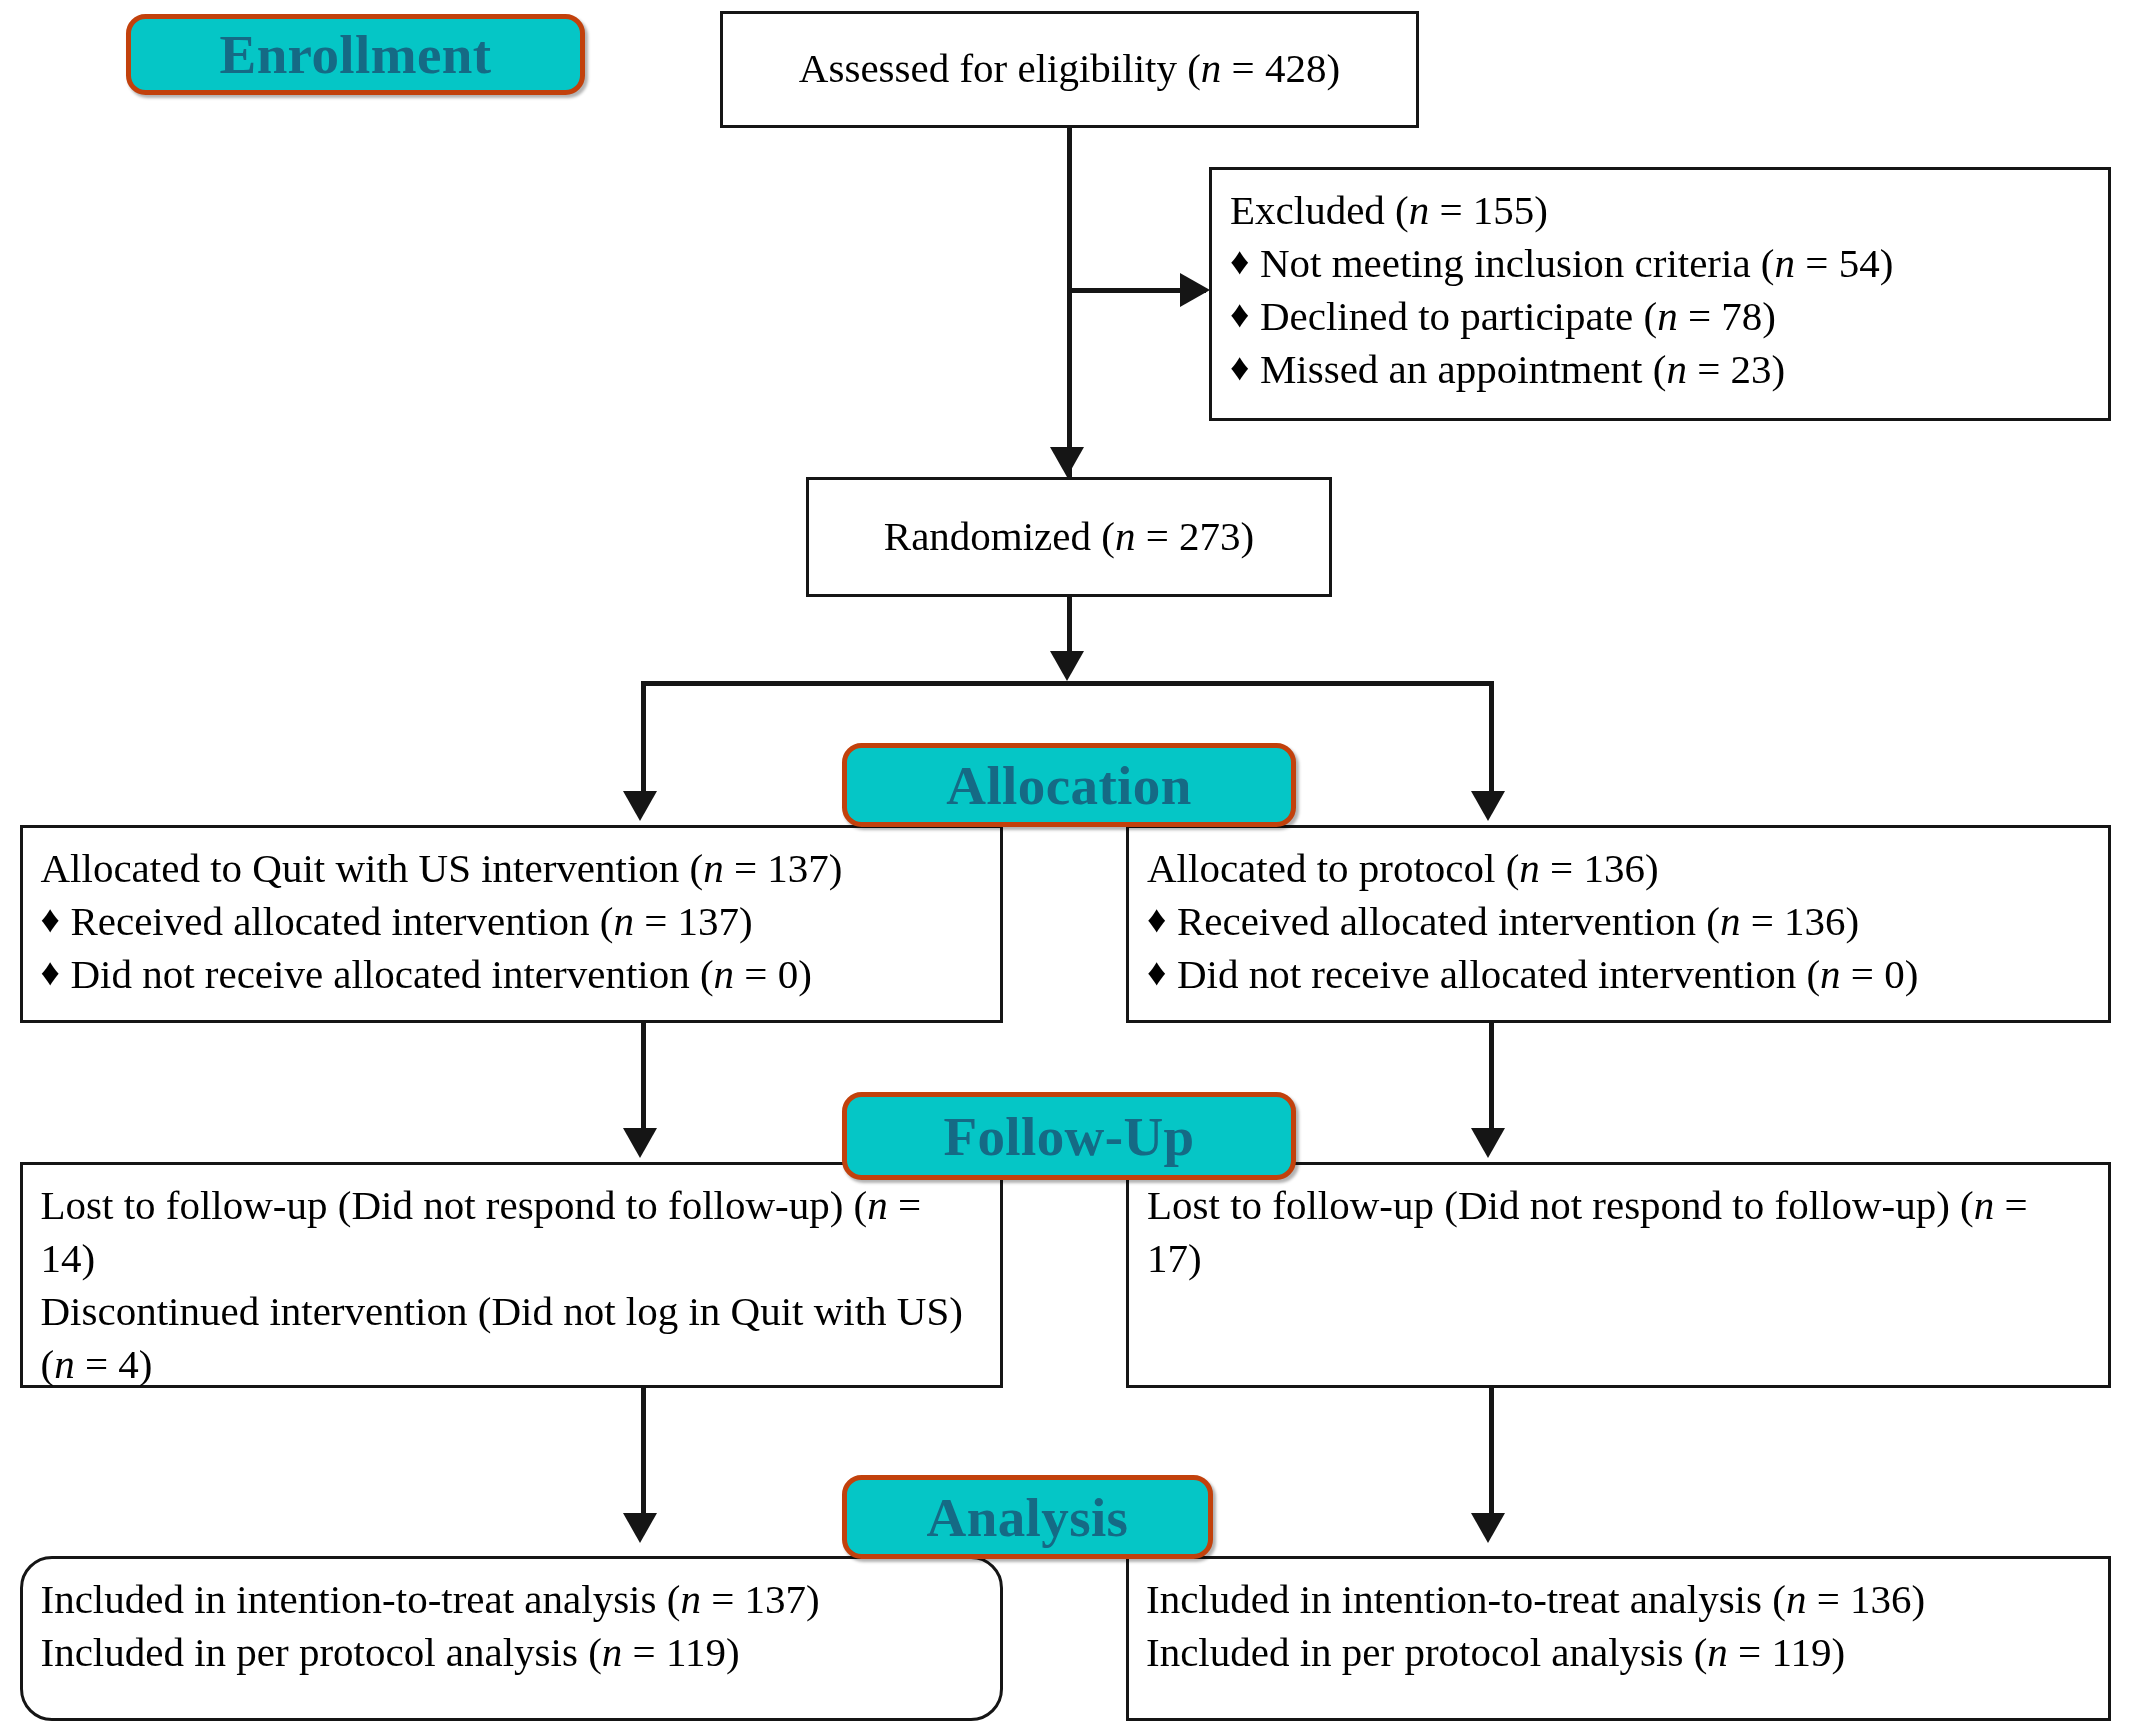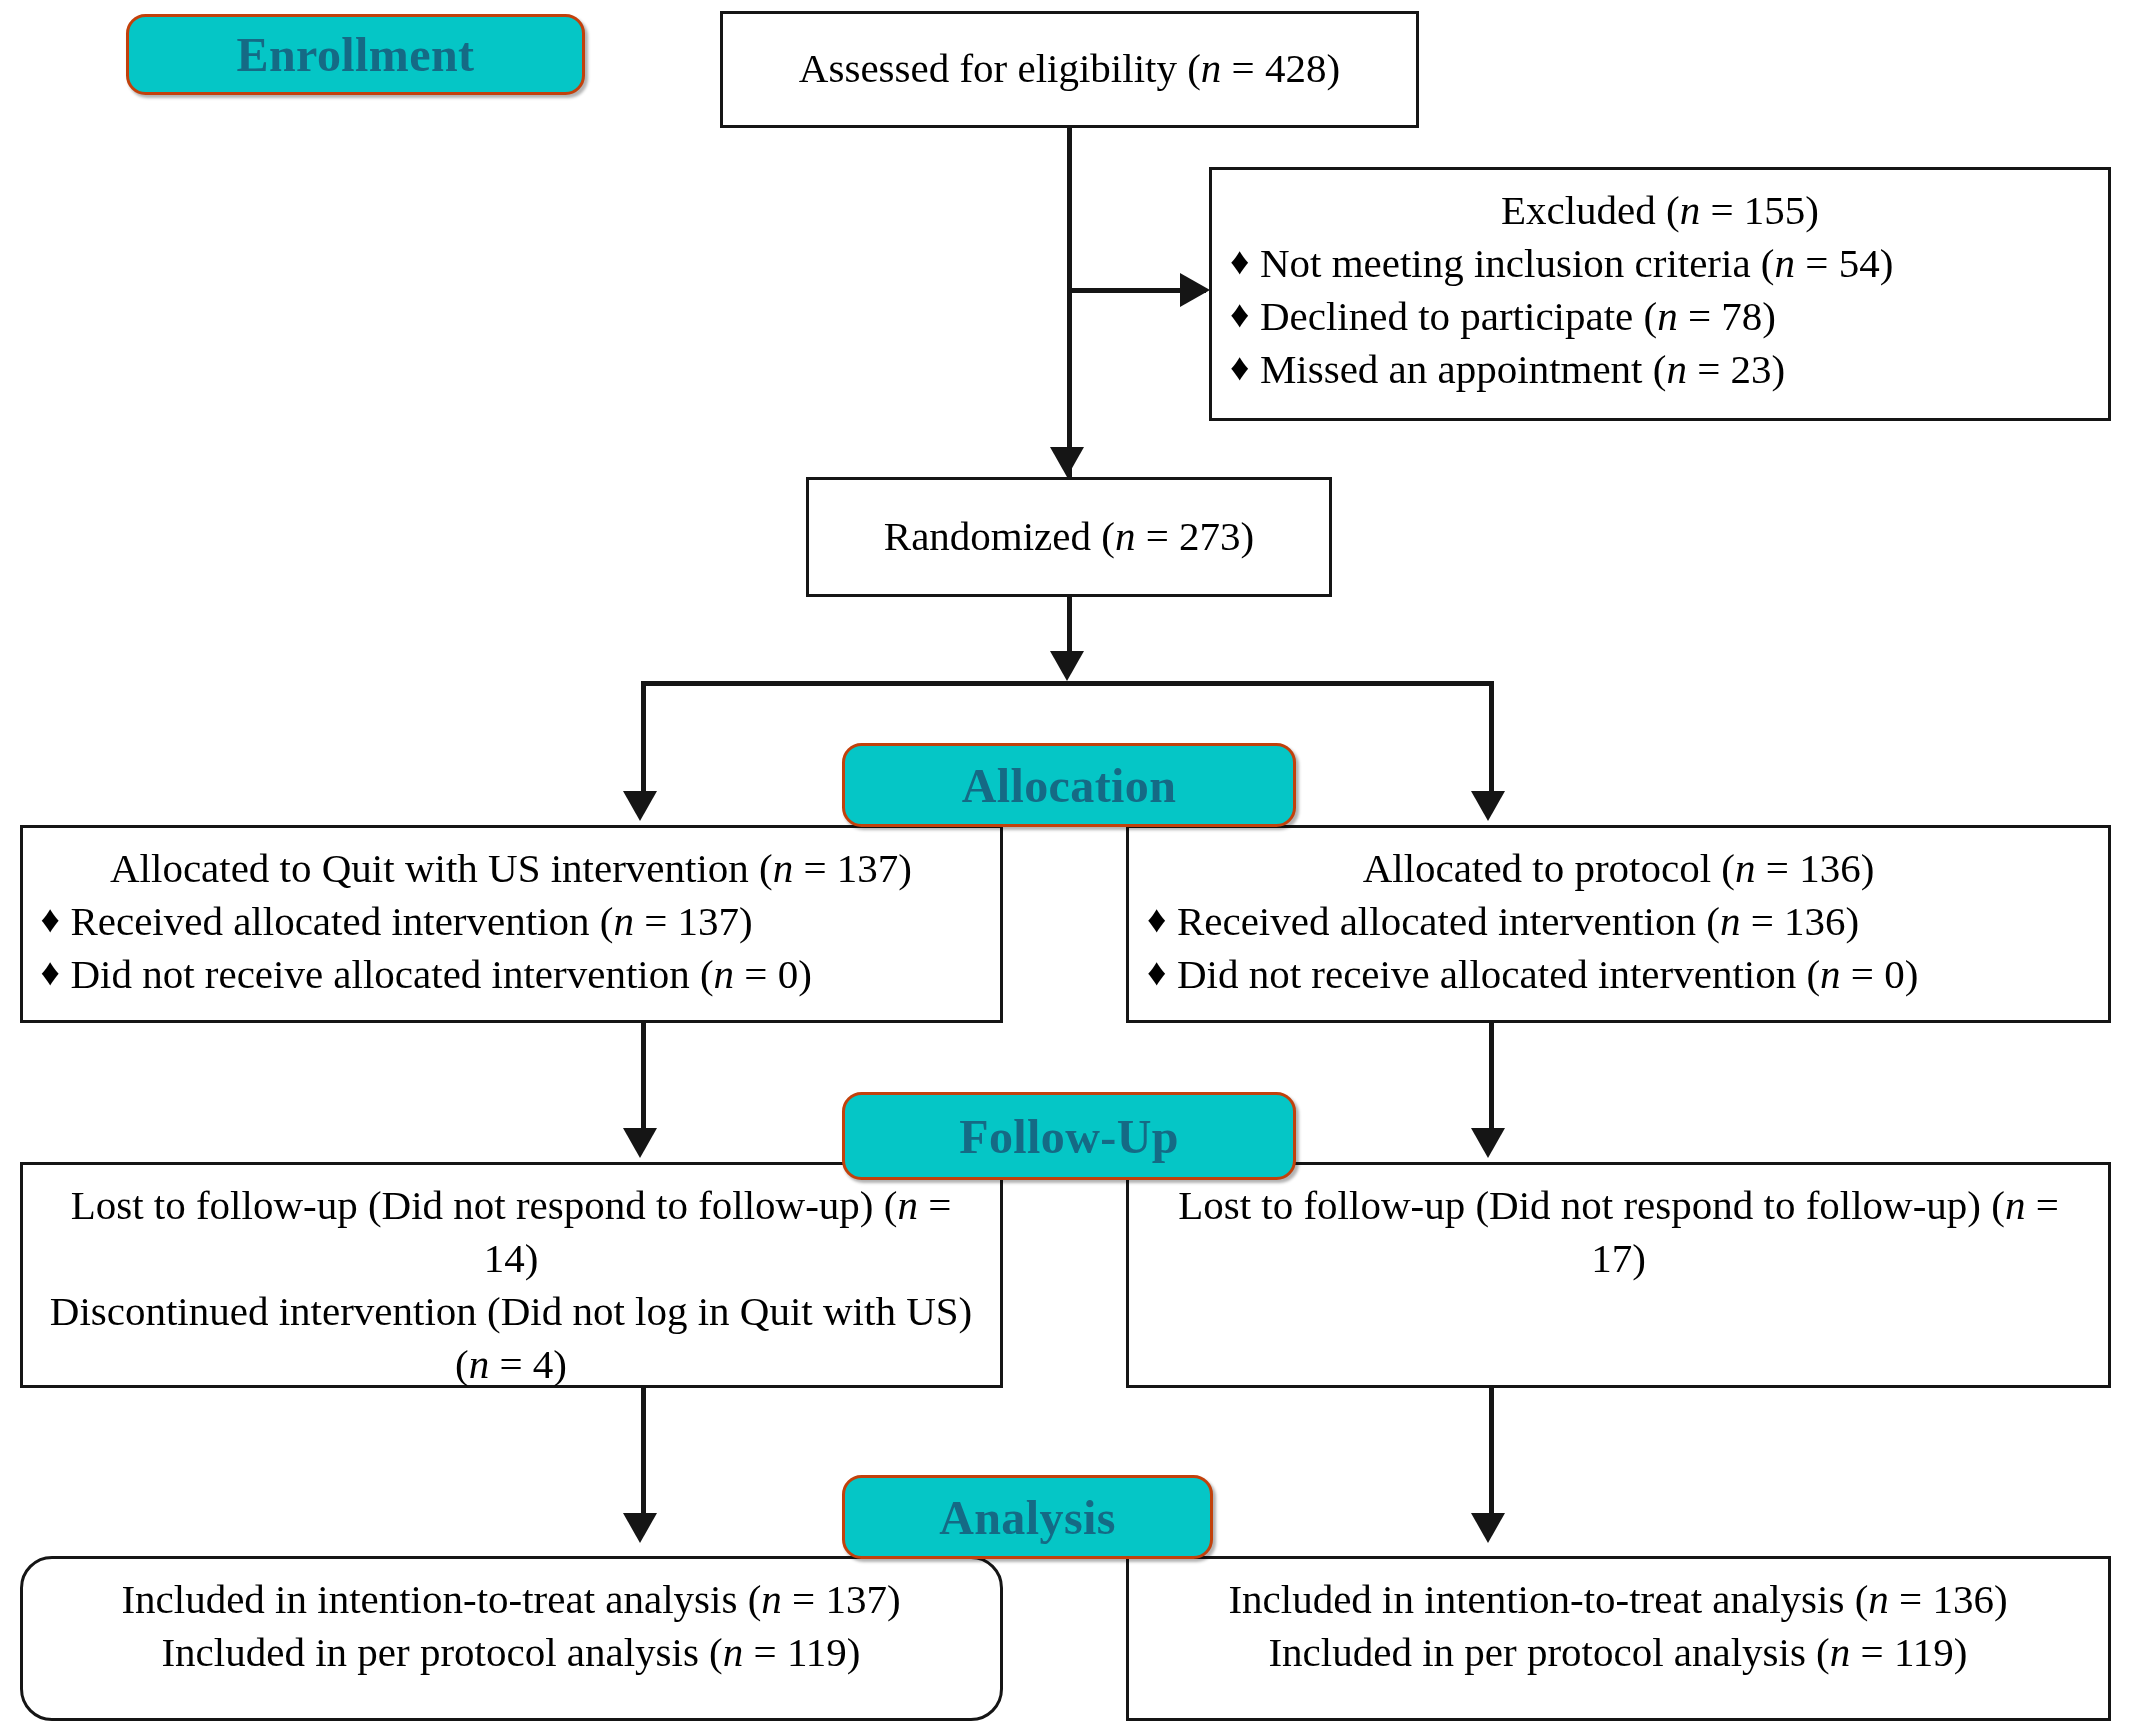--- a/index.html
+++ b/index.html
@@ -19,21 +19,20 @@
   
   .box {
     position: absolute;
     box-sizing: border-box;
     background: #ffffff;
     border: 3.8px solid #151515;
     padding: 13.5px 18px;
     color: #000000;
     font-size: 41px;
     line-height: 1.30;
-    text-align: center;
   }
   .box.center {
     display: flex;
     align-items: center;
     justify-content: center;
     padding: 0 15px;
   }
   .line {
     margin: 0;
     white-space: nowrap;
@@ -51,25 +50,25 @@
     font-size: 38px;
     line-height: 1.30;
   }
   .nit { font-style: italic; }
 
   
   .badge {
     position: absolute;
     box-sizing: border-box;
     background: #05c6c6;
-    border: 3px solid #c2410c;
+    border: 5px solid #c2410c;
     border-radius: 19.5px;
     color: #156a85;
     font-weight: bold;
-    font-size: 48px;
+    font-size: 55px;
     letter-spacing: 0.4px;
     display: flex;
     align-items: center;
     justify-content: center;
     box-shadow: 2.3px 3px 3px rgba(0,0,0,0.30);
     z-index: 40;
   }
 
   
   .vline {

